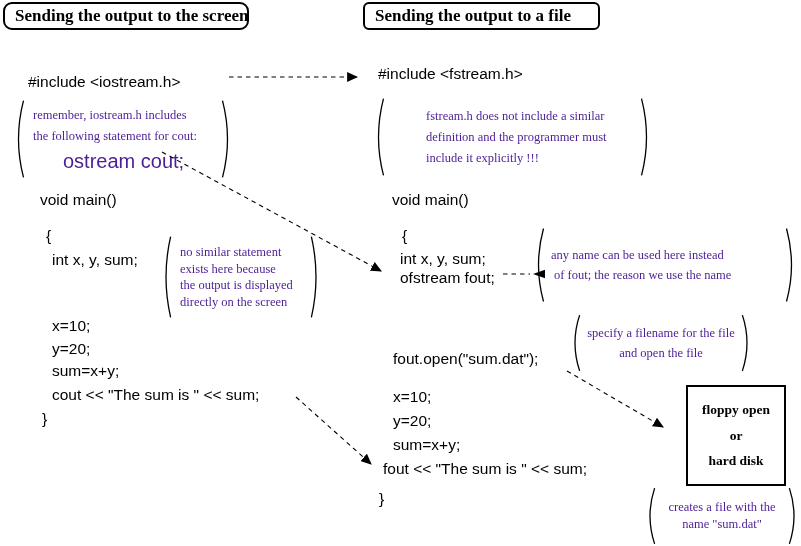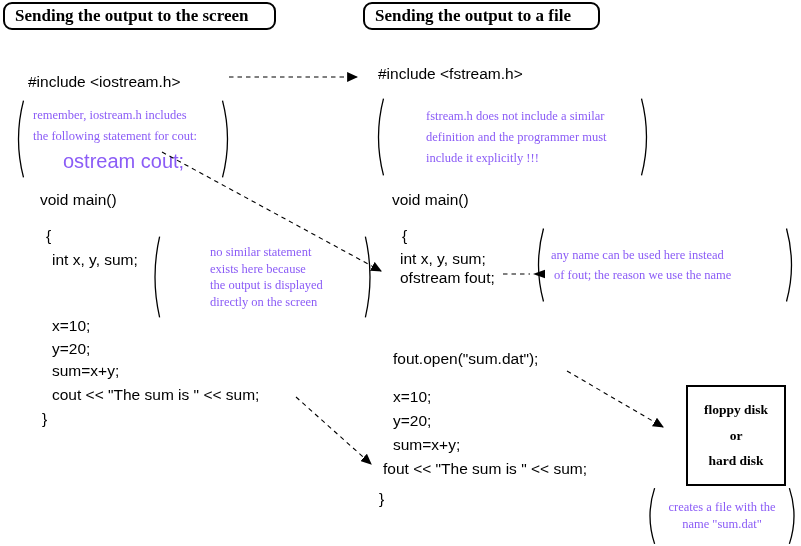--- a/index.html
+++ b/index.html
@@ -17,21 +17,21 @@
   .code {
     position:absolute; font-family:"Liberation Sans", sans-serif;
     font-size:15.5px; line-height:19px; white-space:pre;
   }
   .ann {
     position:absolute; display:flex; align-items:stretch; box-sizing:border-box;
   }
   .ann svg.paren { flex:none; display:block; height:100%; }
   .ann .ann-text {
     flex:1; display:flex; flex-direction:column; justify-content:center;
-    font-family:"Liberation Serif", serif; font-size:12.5px; color:#8b5cf6;
+    font-family:"Liberation Serif", serif; font-size:12.5px; color:#4c1d95;
   }
   .ann .ann-line { white-space:pre; }
   .ann-left .ann-text { text-align:left; padding-left:8px; }
   .ann-center .ann-text { text-align:center; padding:0 4px; }
   .lh21 .ann-line { line-height:21px; }
   .lh20 .ann-line { line-height:20px; }
   .lh17 .ann-line { line-height:17px; }
   .lh165 .ann-line { line-height:16.5px; }
   .ann-code-line {
     font-family:"Liberation Sans", sans-serif; font-size:20px;
@@ -46,24 +46,24 @@
   #arrows { position:absolute; left:0; top:0; pointer-events:none; }
   #arrows line { stroke:#000; stroke-width:1.1; }
   #arrows .dashed { stroke-dasharray:4.5 4; }
   #arrows polygon { fill:#000; }
 </style>
 </head>
 <body>
 
 <div class="canvas">
 
-  <div class="titlebox" style="left:3px; top:2px; width:273px;">
+  <div class="titlebox" style="left:3px; top:2px; width:246px;">
     <span>Sending the output to the screen</span>
   </div>
-  <div class="titlebox" style="left:363px; top:2px; width:237px;">
+  <div class="titlebox" style="left:363px; top:2px; width:237px;border-radius:6px;">
     <span>Sending the output to a file</span>
   </div>
 
   <div class="code" style="left:28px; top:72px;">#include &lt;iostream.h&gt;</div>
   <div class="code" style="left:40px; top:190px;">void main()</div>
   <div class="code" style="left:46px; top:226px;">{</div>
   <div class="code" style="left:52px; top:250px;">int x, y, sum;</div>
   <div class="code" style="left:52px; top:316px;">x=10;</div>
   <div class="code" style="left:52px; top:339px;">y=20;</div>
   <div class="code" style="left:52px; top:361px;">sum=x+y;</div>
@@ -103,21 +103,21 @@
     <div class="ann-text">
       <div class="ann-line">fstream.h does not include a similar</div>
       <div class="ann-line">definition and the programmer must</div>
       <div class="ann-line">include it explicitly !!!</div>
     </div>
     <svg class="paren" width="13" viewBox="0 0 13 100" preserveAspectRatio="none">
       <path d="M1.5,2 Q11.5,50 1.5,98" fill="none" stroke="#000" vector-effect="non-scaling-stroke" stroke-width="1.3"></path>
     </svg>
   </div>
 
-  <div class="ann ann-left lh165" style="left:149px; top:235px; width:162px; height:84px;gap:41px;">
+  <div class="ann ann-left lh165" style="left:160px; top:235px; width:162px; height:84px;">
     <svg class="paren" width="12" viewBox="0 0 13 100" preserveAspectRatio="none">
       <path d="M11.5,2 Q1.5,50 11.5,98" fill="none" stroke="#000" vector-effect="non-scaling-stroke" stroke-width="1.3"></path>
     </svg>
     <div class="ann-text">
       <div class="ann-line">no similar statement</div>
       <div class="ann-line">exists here because</div>
       <div class="ann-line">the output is displayed</div>
       <div class="ann-line">directly on the screen</div>
     </div>
     <svg class="paren" width="12" viewBox="0 0 13 100" preserveAspectRatio="none">
@@ -131,36 +131,48 @@
     </svg>
     <div class="ann-text" style="padding-left:6px;">
       <div class="ann-line">any name can be used here instead</div>
       <div class="ann-line" style="padding-left:3px;">of fout; the reason we use the name</div>
     </div>
     <svg class="paren" width="13" viewBox="0 0 13 100" preserveAspectRatio="none">
       <path d="M1.5,2 Q11.5,50 1.5,98" fill="none" stroke="#000" vector-effect="non-scaling-stroke" stroke-width="1.3"></path>
     </svg>
   </div>
 
+  <div class="ann ann-center lh20" style="left:569px; top:314px; width:184px; height:58px;">
+    <svg class="paren" width="12" viewBox="0 0 13 100" preserveAspectRatio="none">
+      <path d="M11.5,2 Q1.5,50 11.5,98" fill="none" stroke="#000" vector-effect="non-scaling-stroke" stroke-width="1.3"></path>
+    </svg>
+    <div class="ann-text">
+      <div class="ann-line">specify a filename for the file</div>
+      <div class="ann-line">and open the file</div>
+    </div>
+    <svg class="paren" width="12" viewBox="0 0 13 100" preserveAspectRatio="none">
+      <path d="M1.5,2 Q11.5,50 1.5,98" fill="none" stroke="#000" vector-effect="non-scaling-stroke" stroke-width="1.3"></path>
+    </svg>
+  </div>
 
   <div class="ann ann-center lh17" style="left:644px; top:487px; width:156px; height:58px;">
     <svg class="paren" width="12" viewBox="0 0 13 100" preserveAspectRatio="none">
       <path d="M11.5,2 Q1.5,50 11.5,98" fill="none" stroke="#000" vector-effect="non-scaling-stroke" stroke-width="1.3"></path>
     </svg>
     <div class="ann-text">
       <div class="ann-line">creates a file with the</div>
       <div class="ann-line">name "sum.dat"</div>
     </div>
     <svg class="paren" width="12" viewBox="0 0 13 100" preserveAspectRatio="none">
       <path d="M1.5,2 Q11.5,50 1.5,98" fill="none" stroke="#000" vector-effect="non-scaling-stroke" stroke-width="1.3"></path>
     </svg>
   </div>
 
   <div class="diskbox" style="left:686px; top:385px; width:100px; height:101px;">
-    <div>floppy disk</div>
+    <div>floppy open</div>
     <div>or</div>
     <div>hard disk</div>
   </div>
 
   <svg id="arrows" width="801" height="546" viewBox="0 0 801 546">
     <defs>
       <marker id="ah" markerWidth="10" markerHeight="9" refX="9" refY="4.5" orient="auto">
         <path d="M0,0 L10,4.5 L0,9 z" fill="#000"></path>
       </marker>
     </defs>

